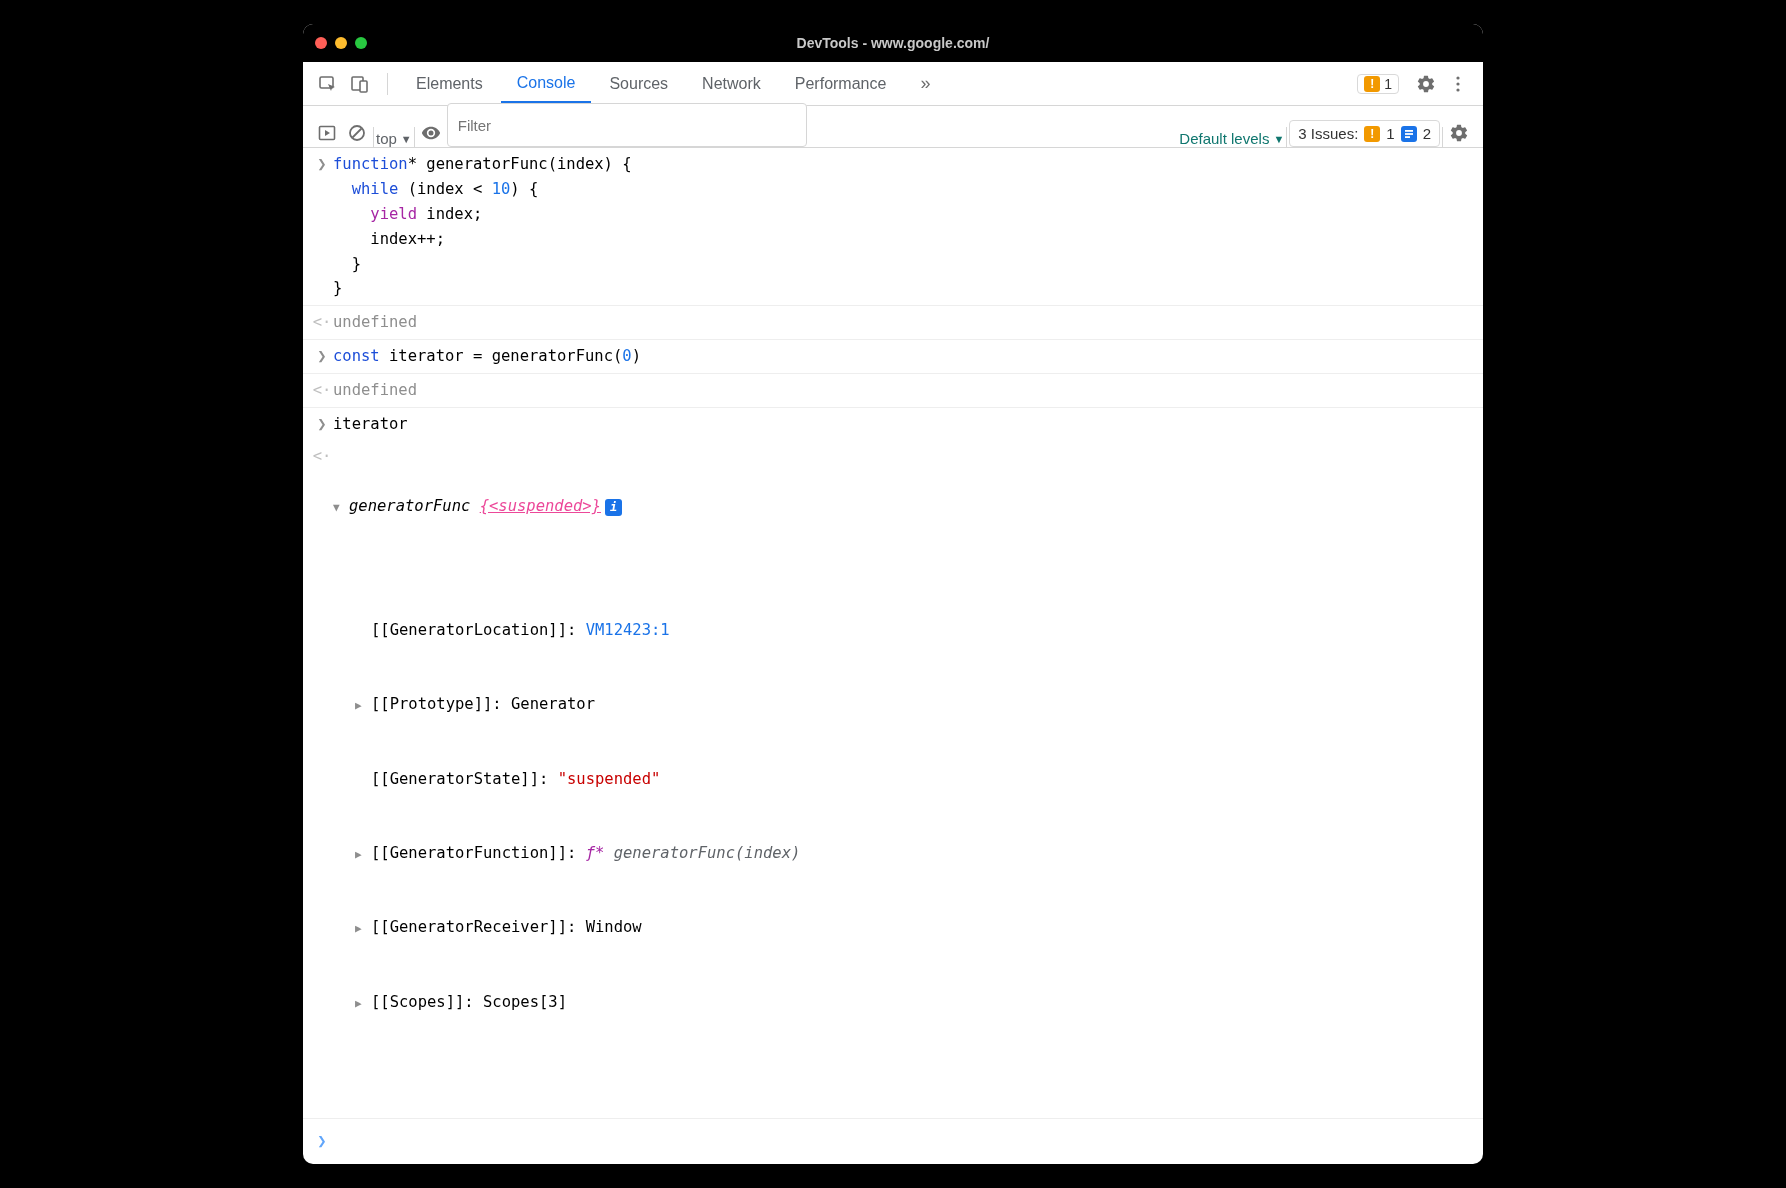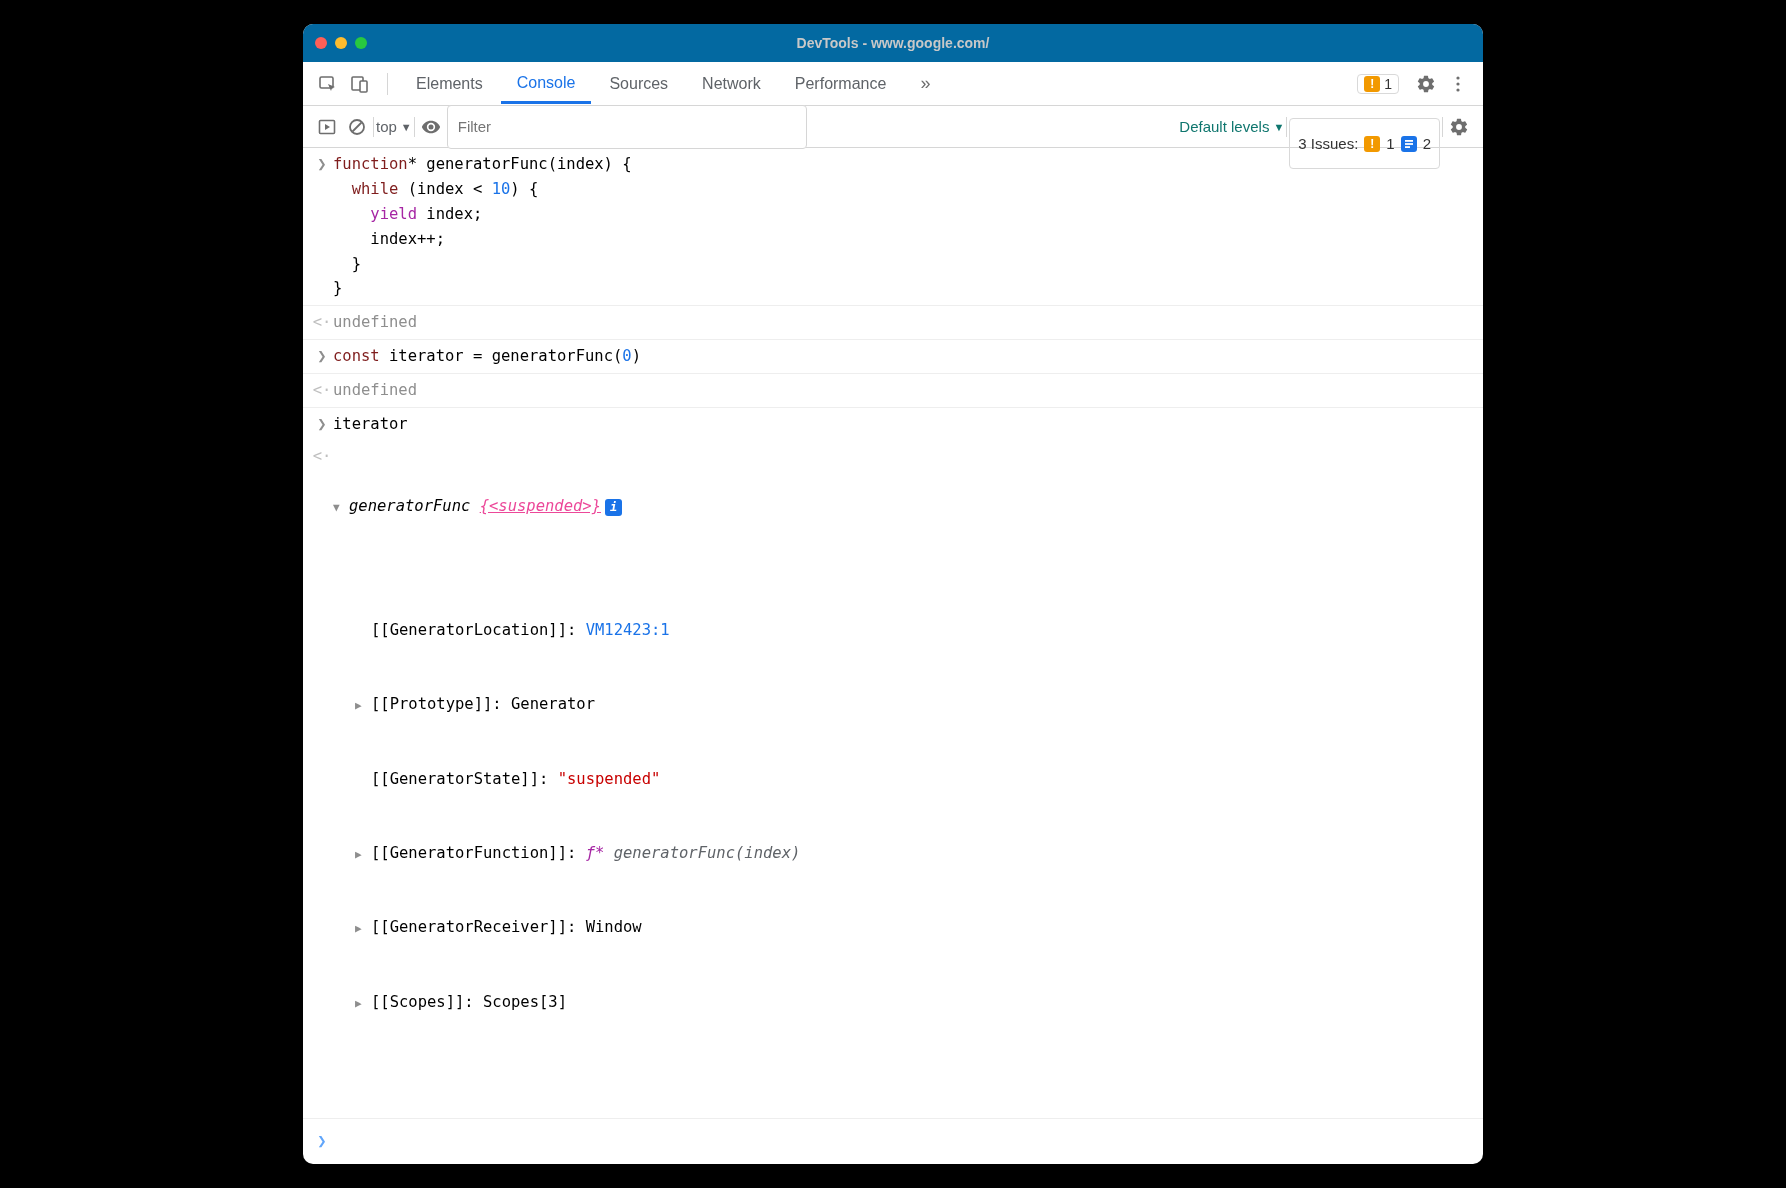--- a/index.html
+++ b/index.html
@@ -13,21 +13,21 @@
     justify-content: center;
   }
   .window {
     width: 1180px;
     background: #fff;
     border-radius: 10px;
     overflow: hidden;
     box-shadow: 0 25px 60px rgba(0,0,0,0.6);
   }
   .titlebar {
-    background: #0369a1;
+    background: #000000;
     color: #c3c3c4;
     height: 38px;
     display: flex;
     align-items: center;
     padding: 0 12px;
     position: relative;
   }
   .traffic-lights { display: flex; gap: 8px; }
   .tl { width: 12px; height: 12px; border-radius: 50%; }
   .tl.red { background: #ff5f57; }
@@ -64,46 +64,46 @@
     width: 16px; height: 16px; background: #f29900; border-radius: 3px;
     display: inline-flex; align-items: center; justify-content: center;
     color: #fff; font-weight: 900; font-size: 12px;
   }
   .info-chip {
     width: 16px; height: 16px; background: #1a73e8; border-radius: 3px;
     display: inline-flex; align-items: center; justify-content: center;
     color: #fff; font-weight: 900; font-size: 12px;
   }
   .toolbar {
-    display: flex; align-items: center; height: 42px;
+    display: flex; align-items: flex-end; height: 42px;
     border-bottom: 1px solid #d6d6d6; padding: 0 10px; gap: 2px;
   }
   .toolbar .iconbtn { width: 28px; height: 28px; display:flex;align-items:center;justify-content:center;color:#6e6e6e; cursor:pointer;}
   .toolbar .sep { width: 1px; height: 20px; background: #d6d6d6; }
   .ctx-select { color:#5f6368; font-size: 15px; cursor:pointer; display:flex; align-items:center; gap:4px;}
   .filter-input {
     border: 1px solid #d6d6d6; border-radius: 4px; height: 44px;
     padding: 0 10px; font-size: 15px; color: #5f6368; width: 360px; outline: none;
   }
   .levels-select { color:#0f766e; font-size:15px; cursor:pointer; display:flex; align-items:center; gap:4px;}
   .issues-box {
-    border: 1px solid #d9d9d9; border-radius: 4px; padding: 16px 8px;
+    border: 1px solid #d9d9d9; border-radius: 4px; padding: 4px 8px;
     color: #333; font-size: 15px; display:flex; align-items:center; gap:6px; cursor:pointer;margin-top:34px;
   }
   .console {
     font-family: Menlo, Consolas, monospace;
     font-size: 15.5px;
     line-height: 1.6;
   }
   .entry { border-bottom: 1px solid #eee; padding: 4px 8px 4px 8px; display: flex; }
   .entry.noborder { border-bottom: none; }
   .gutter { width: 22px; flex-shrink: 0; text-align: center; color: #8e8e8e; user-select:none;}
   .gutter.blue { color: #60a5fa; }
   .content { flex: 1; white-space: pre; }
-  .kw { color: #7f1d1d; }
+  .kw { color: #1d4ed8; }
   .yield { color: #a626a4; }
   .num { color: #1a73e8; }
   .undef { color: #8e8e8e; }
   .objname { font-style: italic; }
   .state-susp { font-style: italic; color: #ec4899; text-decoration: underline; }
   .info-badge {
     display:inline-flex; width:17px;height:17px;background:#1a73e8;border-radius:3px;
     color:#fff;align-items:center;justify-content:center;font-style:italic;font-weight:700;font-size:12px;
     vertical-align: middle; margin-left: 4px;
   }

